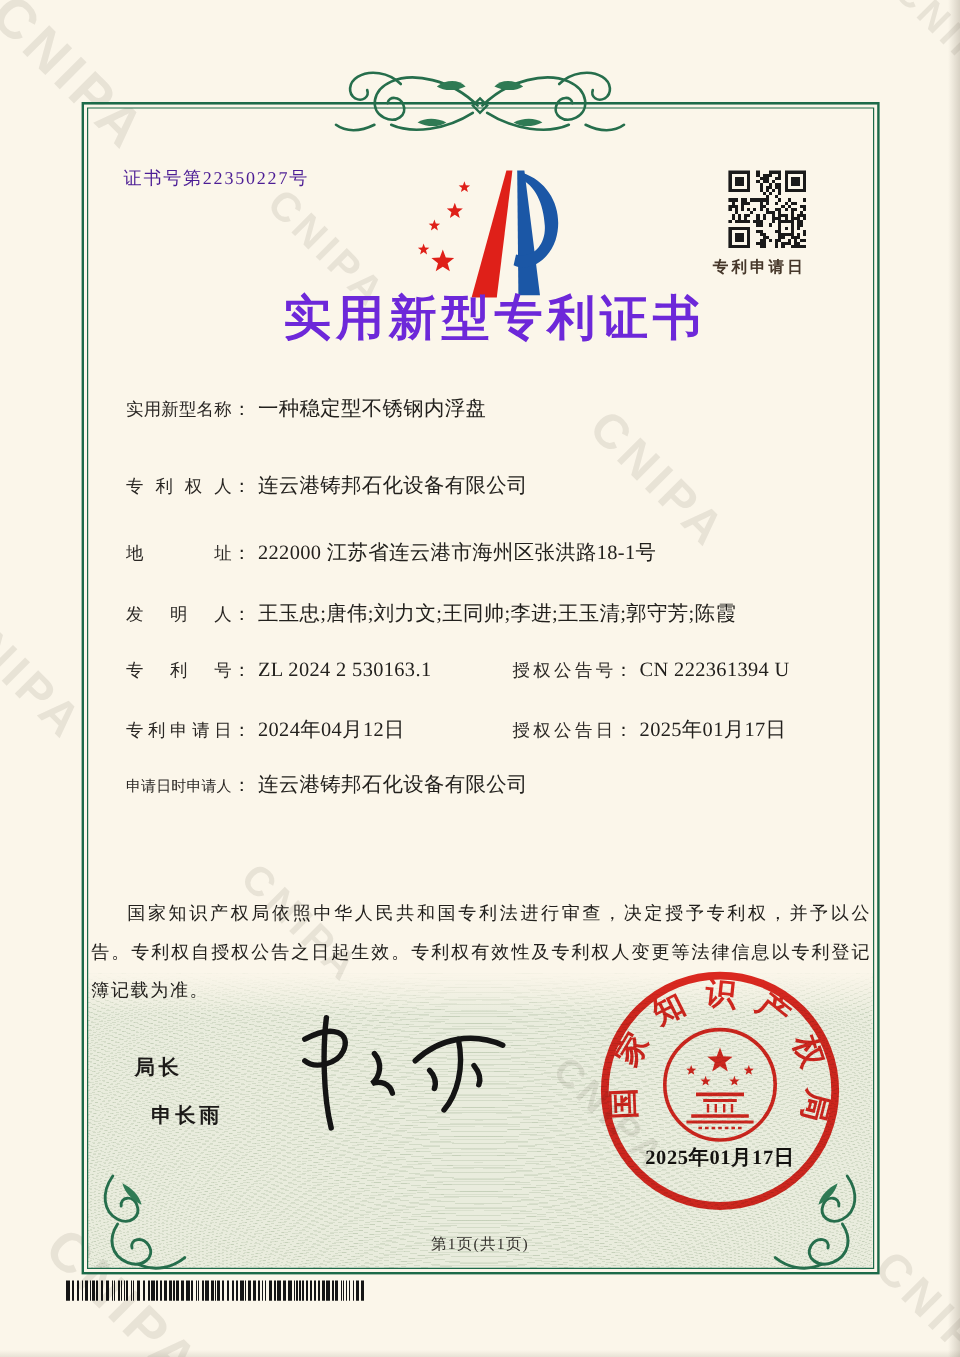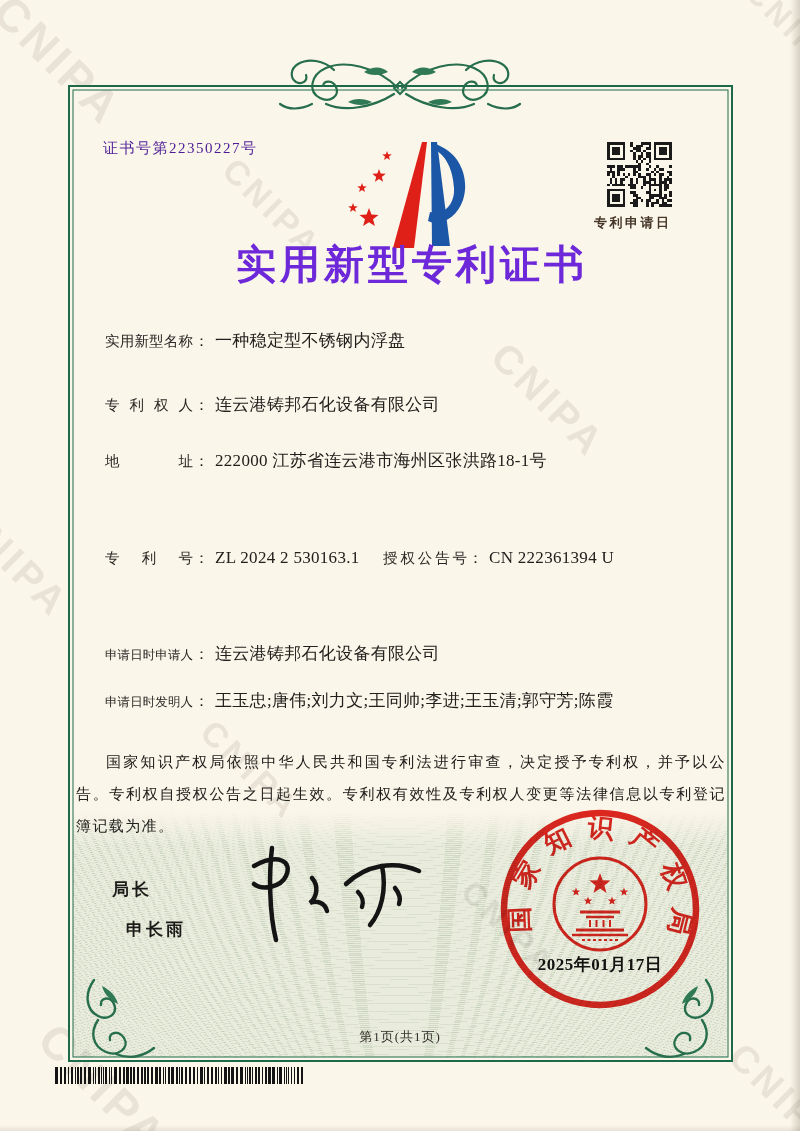--- a/index.html
+++ b/index.html
@@ -44,21 +44,21 @@
     font-weight:700;letter-spacing:4px;color:#6d28d9;z-index:4;margin-left:12px;}
 
   
   .row{position:absolute;left:105px;right:70px;height:24px;z-index:4;color:#22201d;}
   .lbl{display:inline-block;width:88px;font-size:14.5px;text-align:justify;text-align-last:justify;
     vertical-align:baseline;color:#2a2724;}
   .lbl.n7{font-size:12.5px;}
   .colon{font-size:15px;margin-left:1px;}
   .val{font-size:17px;margin-left:6px;letter-spacing:.3px;}
   .col2{position:absolute;left:278px;top:0;white-space:nowrap;}
-  .lbl2{display:inline-block;width:84px;font-size:14.5px;text-align:justify;text-align-last:justify;color:#2a2724;}
+  .lbl2{display:inline-block;width:84px;font-size:14.5px;text-align:justify;text-align-last:justify;color:#2a2724;margin-left:44px;}
 
   .decl{position:absolute;left:76px;top:746px;width:650px;font-size:15px;line-height:32px;
     letter-spacing:1.4px;text-align:justify;text-indent:2em;color:#22201d;z-index:4;margin:0;}
 
   .post{position:absolute;left:112px;top:878px;font-family:"Liberation Sans",sans-serif;
     font-size:17px;font-weight:600;letter-spacing:3px;color:#1d1b19;z-index:4;}
   .pname{position:absolute;left:126px;top:918px;font-family:"Liberation Sans",sans-serif;
     font-size:17px;font-weight:600;letter-spacing:3px;color:#1d1b19;z-index:4;}
   .sig{position:absolute;left:226px;top:840px;z-index:4;}
 
@@ -350,29 +350,33 @@
 
   <div class="row" style="top:393px">
     <span class="lbl">专利权人</span><span class="colon">：</span><span class="val">连云港铸邦石化设备有限公司</span>
   </div>
   <div class="row" style="top:329px">
     <span class="lbl">实用新型名称</span><span class="colon">：</span><span class="val">一种稳定型不锈钢内浮盘</span>
   </div>
   <div class="row" style="top:449px">
     <span class="lbl">地址</span><span class="colon">：</span><span class="val">222000 江苏省连云港市海州区张洪路18-1号</span>
   </div>
+  <div class="row" style="top:500px">
+    <span class="lbl">发明人</span><span class="colon">：</span><span class="val">王玉忠;唐伟;刘力文;王同帅;李进;王玉清;郭守芳;陈霞</span>
+  </div>
   <div class="row" style="top:548px">
     <span class="lbl">专利号</span><span class="colon">：</span><span class="val">ZL 2024 2 530163.1</span>
     <span class="col2"><span class="lbl2">授权公告号</span><span class="colon">：</span><span class="val">CN 222361394 U</span></span>
   </div>
+  <div class="row" style="top:596px">
+    <span class="lbl">专利申请日</span><span class="colon">：</span><span class="val">2024年04月12日</span>
+    <span class="col2"><span class="lbl2">授权公告日</span><span class="colon">：</span><span class="val">2025年01月17日</span></span>
+  </div>
   <div class="row" style="top:642px">
     <span class="lbl n7">申请日时申请人</span><span class="colon">：</span><span class="val">连云港铸邦石化设备有限公司</span>
-  </div>
-  <div class="row" style="top:689px">
-    <span class="lbl n7">申请日时发明人</span><span class="colon">：</span><span class="val">王玉忠;唐伟;刘力文;王同帅;李进;王玉清;郭守芳;陈霞</span>
   </div>
 
   <p class="decl"><span>国家知识产权局依照中华人民共和国专利法进行审查，决定授予专利权，并予以公告。</span><span>专利权自授权公告之日起生效。专利权有效性及专利权人变更等法律信息以专利登记簿记载为准。</span></p>
 
   <div class="post">局长</div>
   <div class="pname">申长雨</div>
 
   <svg class="sig" width="210" height="105" viewBox="0 0 210 105">
     <g fill="none" stroke="#141414" stroke-width="4.5" stroke-linecap="round">
       <path d="M46,8 C43,32 43,72 50,100"></path>

